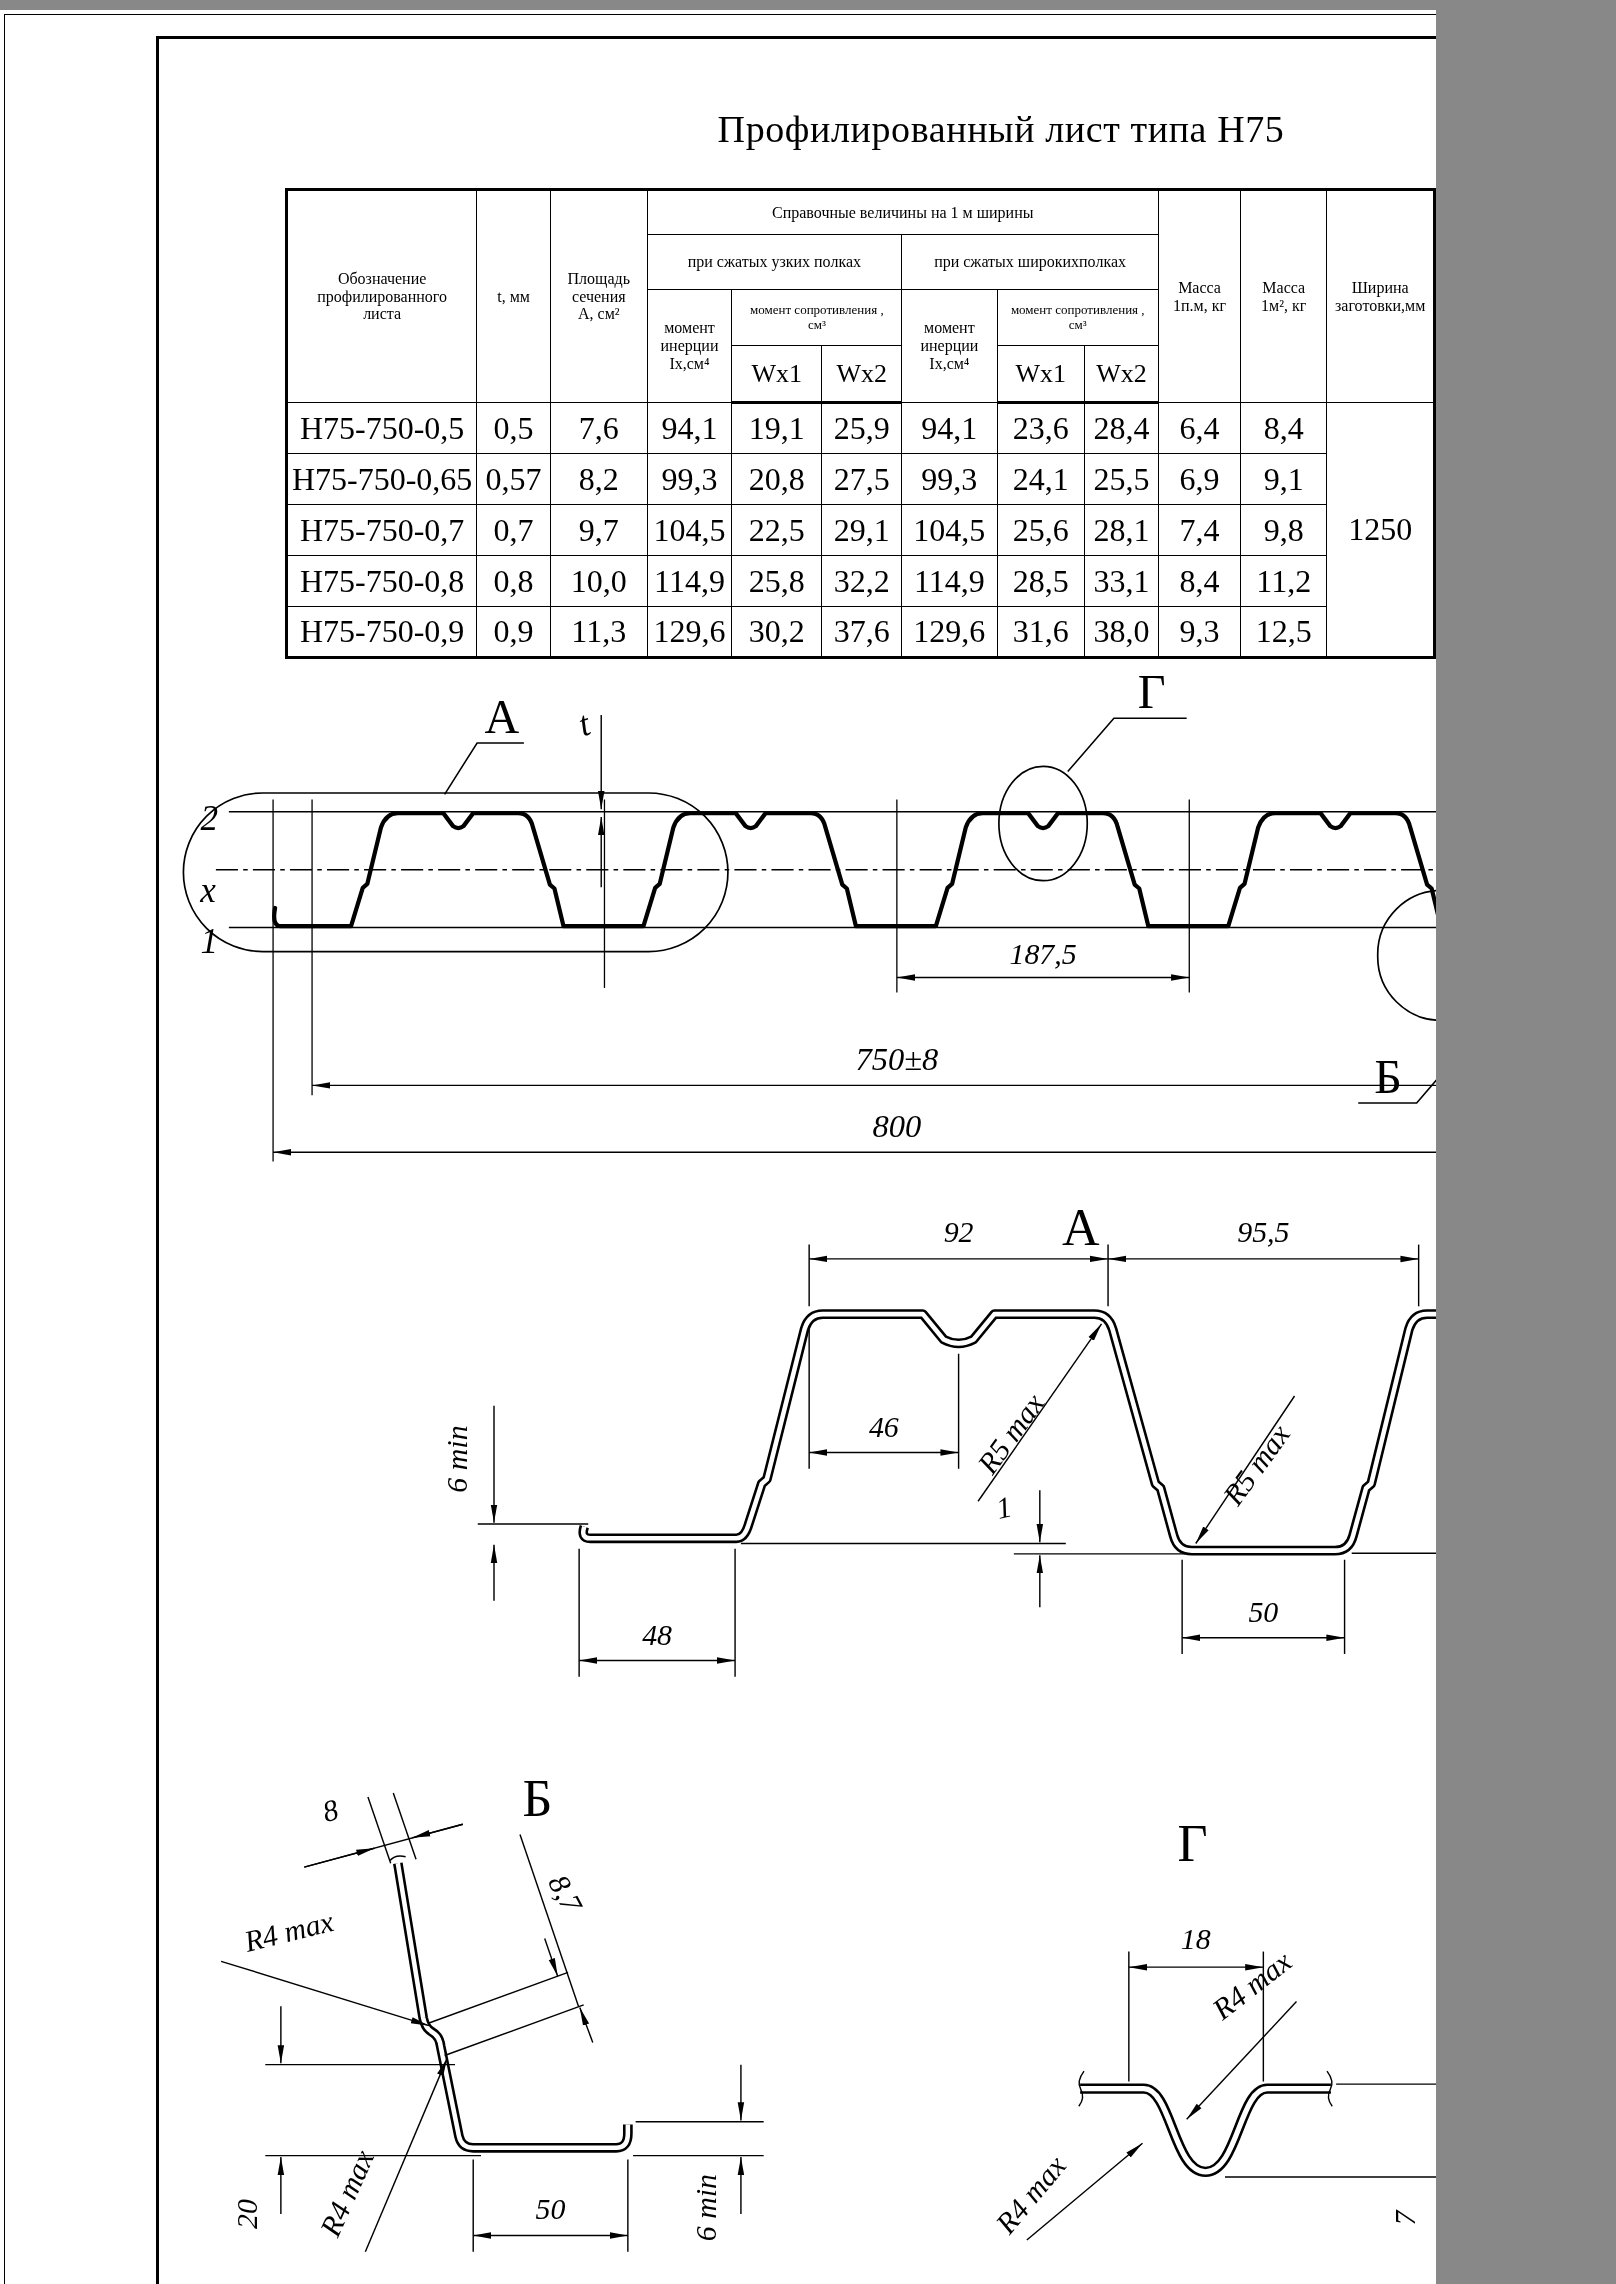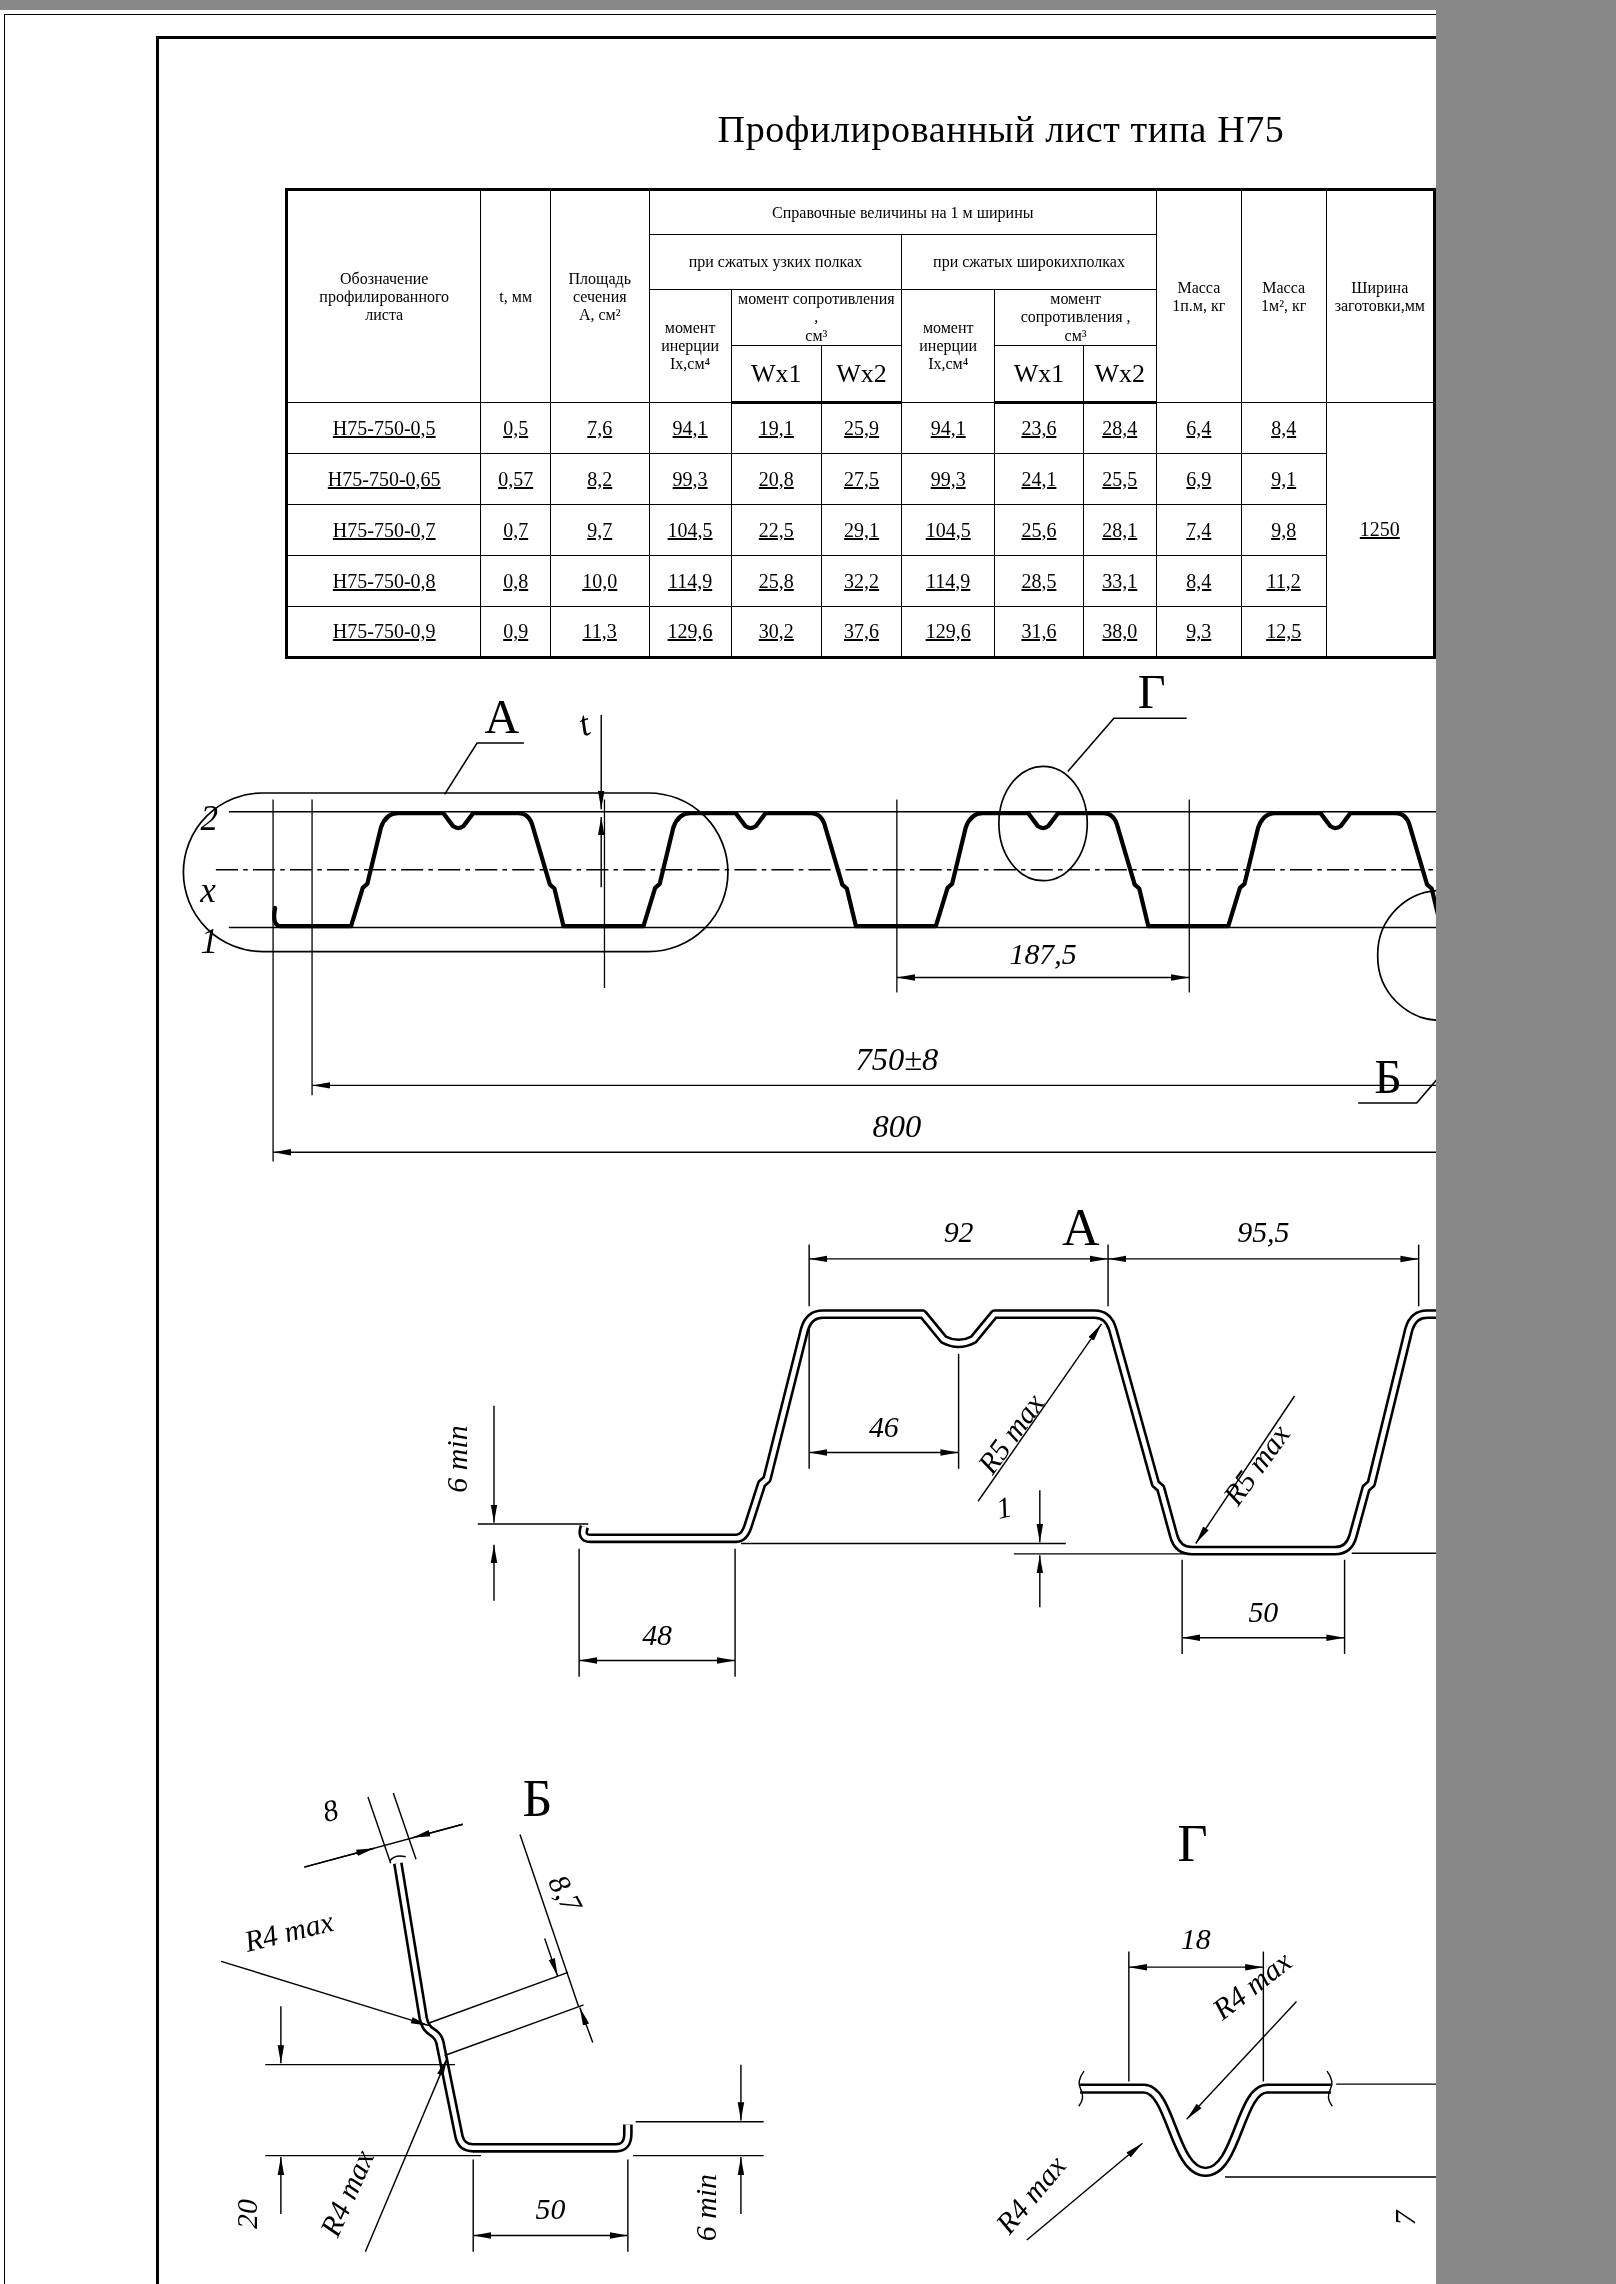--- a/index.html
+++ b/index.html
@@ -7,23 +7,23 @@
         font-family:"Liberation Serif","DejaVu Serif",serif;color:#000;margin-top:10px;}
   .page-border{position:absolute;left:3.9px;top:3.9px;width:1608px;height:2275px;border:1.3px solid #000;}
   .frame{position:absolute;left:156px;top:26px;width:1437px;height:2246px;border:3.2px solid #000;}
   .title{position:absolute;left:624px;top:97px;width:754px;text-align:center;
          font-size:38px;letter-spacing:0.6px;white-space:nowrap;}
   table.spec{position:absolute;left:285px;top:178px;border-collapse:collapse;table-layout:fixed;
              border:3.9px solid #000;}
   table.spec th,table.spec td{border:1.6px solid #000;text-align:center;vertical-align:middle;
              padding:0 2.6px;white-space:pre-line;font-weight:normal;overflow:hidden;}
   table.spec th{font-size:16px;line-height:1.12;}
-  table.spec th.small{font-size:16px;line-height:1.15;}
+  table.spec th.small{font-size:13px;line-height:1.15;}
   table.spec th.wx{font-size:26px;}
-  table.spec td{font-size:20px;text-decoration:underline;}
+  table.spec td{font-size:32px;}
   tr.hdr-end th{border-bottom:3.9px solid #000;}
   svg text{fill:#000;}
   .dimtxt{font:italic 46px "Liberation Serif","DejaVu Serif",serif;}
   .dimtxt-lg{font:italic 50px "Liberation Serif","DejaVu Serif",serif;}
   .axislbl{font:italic 54px "Liberation Serif","DejaVu Serif",serif;}
   .calloutlbl{font:74px "Liberation Serif","DejaVu Serif",serif;}
   .detailtitle{font:80px "Liberation Serif","DejaVu Serif",serif;}
 </style>
 </head>
 <body>

